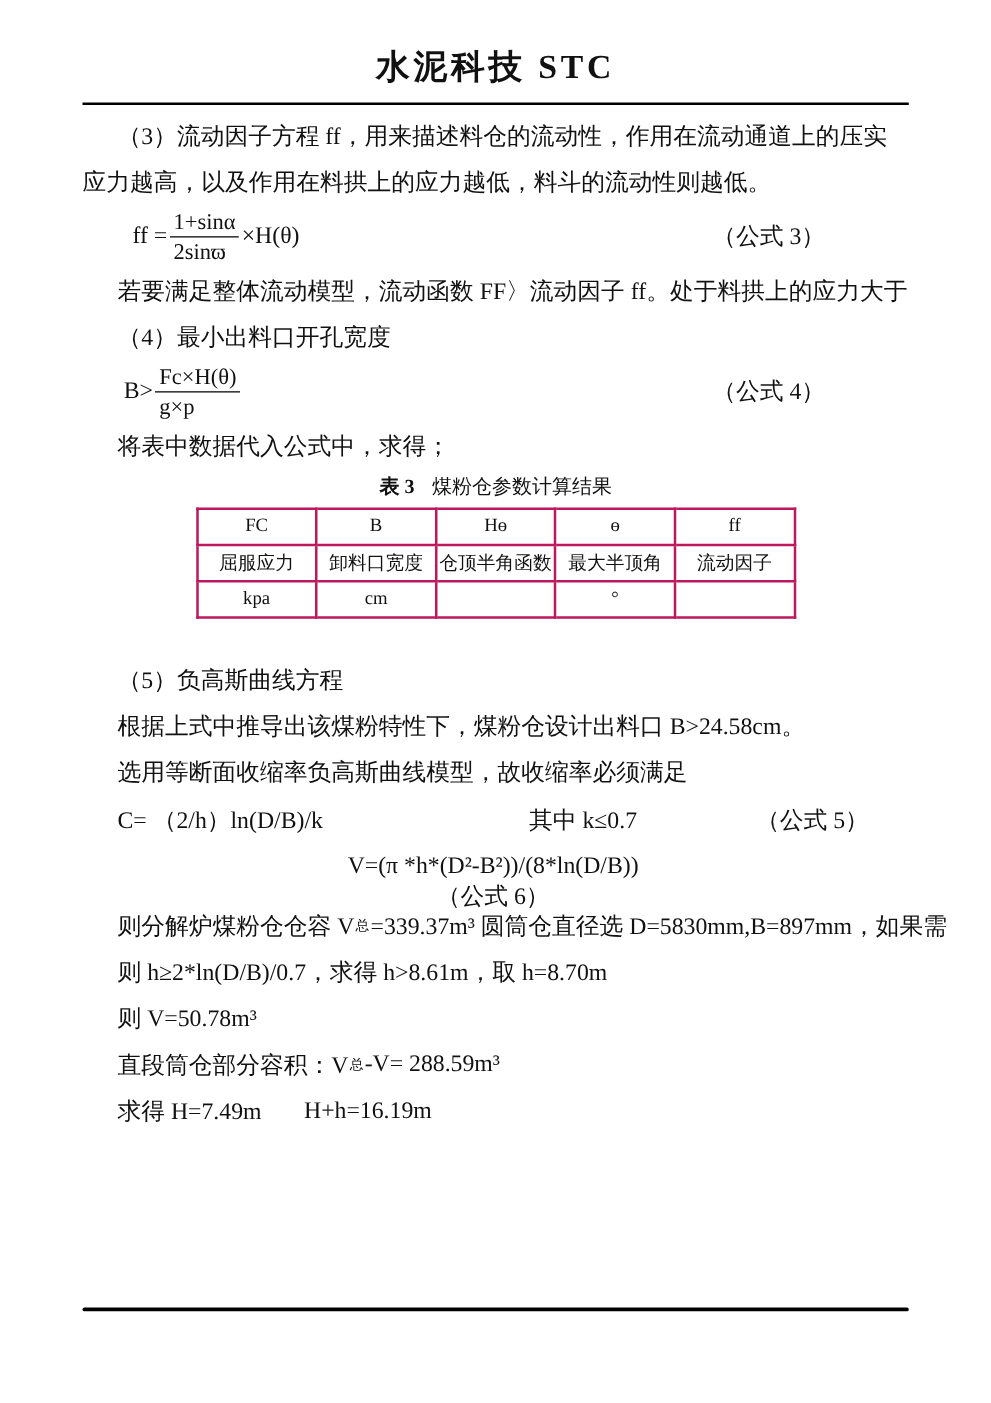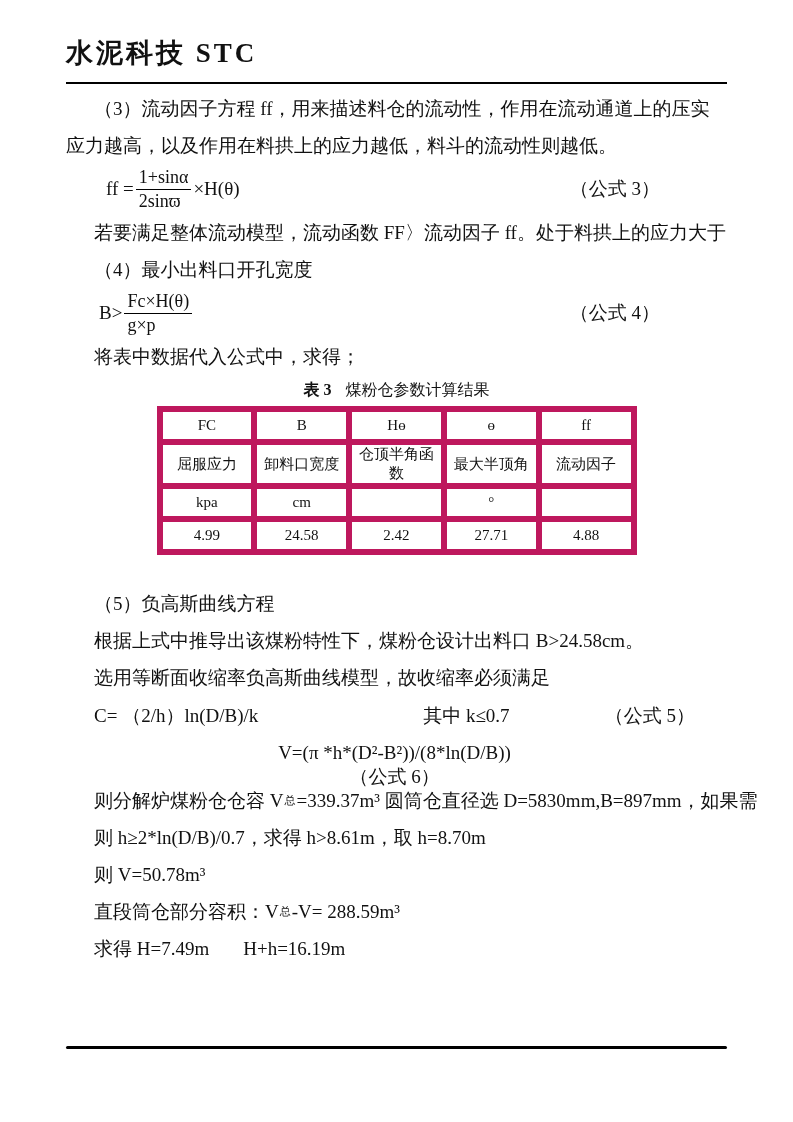--- a/index.html
+++ b/index.html
@@ -9,20 +9,21 @@
     margin:0 auto;
     background:#ffffff;
     color:#111;
     font-family:"Liberation Serif","DejaVu Serif",serif;
     box-sizing:border-box;
     padding:36px 66px 0 66px;
     overflow:hidden;
   }
   
   .journal-title{
+    text-align:center;
     font-size:27px;
     font-weight:bold;
     letter-spacing:3px;
     height:34px;
     line-height:34px;
   }
   .header-rule{
     margin-top:12px;
     border-bottom:2px solid #000;
   }
@@ -67,21 +68,21 @@
   .tbl-caption .cap-prefix{font-weight:bold;margin-right:14px;}
   table.datatable{
     border-collapse:collapse;
     margin:3px auto 0 auto;
     width:480px;
     table-layout:fixed;
     font-size:15px;
     text-align:center;
   }
   table.datatable td{
-    border:6px solid #be185d;
+    border:2px solid #be185d;
     height:27px;
     padding:0;
     overflow:hidden;
   }
   .sec5{margin-top:30px;}
   
   .footer{position:absolute;left:66px;right:66px;top:1046px;}
   .footer-rule{height:3px;background:#000;border-radius:2px;}
   .footer-row{
     position:relative;height:20px;margin-top:3px;
@@ -153,27 +154,20 @@
           <td>最大半顶角</td>
           <td>流动因子</td>
         </tr>
         <tr>
           <td>kpa</td>
           <td>cm</td>
           <td></td>
           <td>°</td>
           <td></td>
         </tr>
-        <tr>
-          <td>4.99</td>
-          <td>24.58</td>
-          <td>2.42</td>
-          <td>27.71</td>
-          <td>4.88</td>
-        </tr>
       </tbody>
     </table>
 
     <div class="line indent sec5">（5）负高斯曲线方程</div>
 
     <div class="line indent">根据上式中推导出该煤粉特性下，煤粉仓设计出料口 B&gt;24.58cm。</div>
     <div class="line indent">选用等断面收缩率负高斯曲线模型，故收缩率必须满足</div>
 
     <div class="line eq-row f5">
       <span class="eq">C= （2/h）ln(D/B)/k</span>

